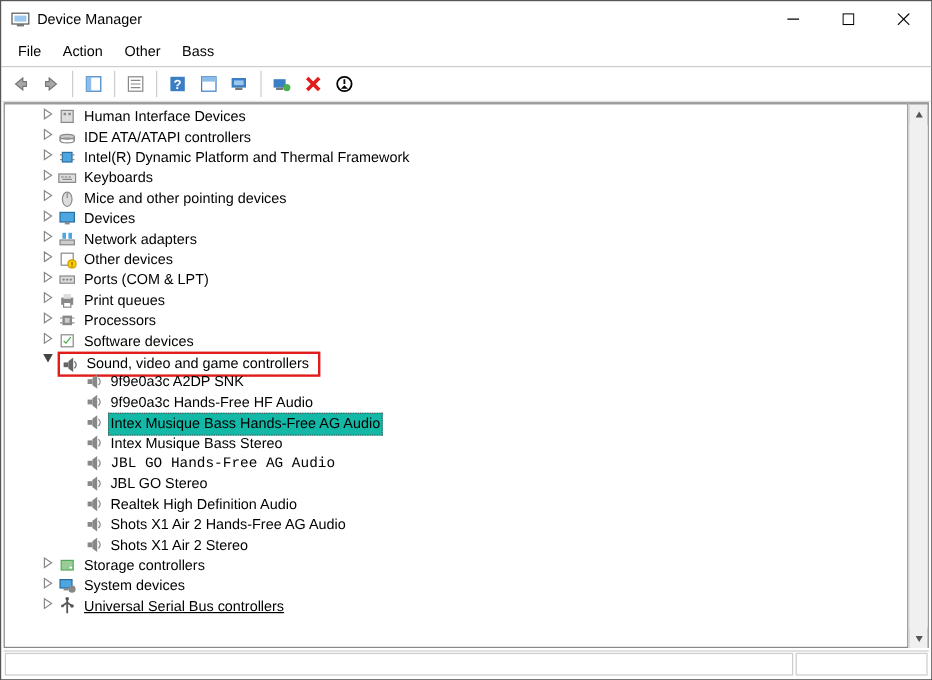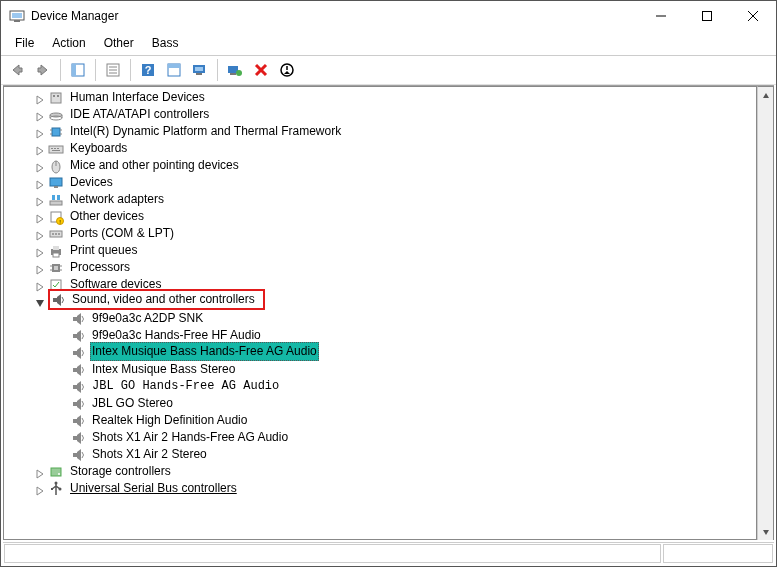--- a/index.html
+++ b/index.html
@@ -9,21 +9,21 @@
   .titlebar .title { flex: 1; font-size: 12px; }
   .winbtns { display: flex; }
   .winbtn { width: 46px; height: 30px; display: flex; align-items: center; justify-content: center; }
   .menubar { display: flex; padding: 2px 6px; gap: 2px; }
   .menuitem { padding: 3px 8px; }
   .toolbar { display: flex; align-items: center; height: 30px; border-top: 1px solid #ccc; border-bottom: 1px solid #e0e0e0; padding: 0 4px; gap: 2px; }
   .tbtn { width: 24px; height: 24px; display: flex; align-items: center; justify-content: center; border: 1px solid transparent; }
   .sep { width: 1px; height: 22px; background: #ccc; margin: 0 3px; }
   .content-wrap { flex: 1; border-top: 1px solid #a0a0a0; display: flex; position: relative; margin: 0 2px 2px 2px; }
   .tree { flex: 1; overflow: auto; padding: 2px 0; border: 1px solid #888; }
-  .node { display: flex; align-items: flex-end; height: 17px; line-height: 17px; white-space: nowrap; }
+  .node { display: flex; align-items: flex-start; height: 17px; line-height: 17px; white-space: nowrap; }
   .expander { width: 12px; height: 12px; display: flex; align-items: center; justify-content: center; margin-right: 2px; color: #666; }
   .node-icon { width: 16px; height: 16px; margin-right: 4px; flex-shrink: 0; display: flex; align-items: center; justify-content: center; }
   .node .label { padding: 0 2px; }
   .label.selected { background: #14b8a6; border: 1px dotted #555; padding: 0 1px; }
   .highlight-box { border: 2px solid #e21b1b; }
   .scrollbar-v { width: 17px; background: #f0f0f0; border-left: 1px solid #ccc; display: flex; flex-direction: column; border-top:1px solid #888; border-right:1px solid #888; }
   .scrollbar-v .arrow { height: 17px; display: flex; align-items: center; justify-content: center; color: #555; }
   .scrollbar-v .track { flex: 1; background: #f0f0f0; }
   .statusbar { height: 22px; border-top: 1px solid #ccc; display:flex; margin: 0 2px 2px 2px; }
   .statusbar .cell { flex:1; border:1px solid #ccc; margin:1px; }
@@ -336,21 +336,21 @@
           </svg>
         </span>
         <span class="highlight-box" style="display: inline-flex; align-items: center; padding-right: 6px;">
           <span class="node-icon">
             <svg width="16" height="16">
               <rect x="3" y="6" width="4" height="4" fill="#666"></rect>
               <polygon points="7,5 11,2 11,14 7,11" fill="#666"></polygon>
               <path d="M12 5 Q15 8 12 11" fill="none" stroke="#666"></path>
             </svg>
           </span>
-          <span class="label">Sound, video and other controllers</span>
+          <span class="label">Sound, video and game controllers</span>
         </span>
       </div>
       <div class="node" style="padding-left: 52px;">
         <span class="expander"></span>
         <span class="node-icon">
           <svg width="16" height="16">
             <rect x="3" y="6" width="4" height="4" fill="#888"></rect>
             <polygon points="7,5 11,2 11,14 7,11" fill="#888"></polygon>
             <path d="M12 5 Q15 8 12 11" fill="none" stroke="#888"></path>
           </svg>
@@ -451,20 +451,35 @@
             <polygon points="2,1 8,5 2,9" fill="none" stroke="#888"></polygon>
           </svg>
         </span>
         <span class="node-icon">
           <svg width="16" height="16">
             <rect x="3" y="4" width="10" height="8" fill="#9c9" stroke="#5a5"></rect>
             <circle cx="11" cy="10" r="1" fill="#fff"></circle>
           </svg>
         </span>
         <span class="label">Storage controllers</span>
+      </div>
+      <div class="node" style="padding-left: 30px;">
+        <span class="expander">
+          <svg width="10" height="10">
+            <polygon points="2,1 8,5 2,9" fill="none" stroke="#888"></polygon>
+          </svg>
+        </span>
+        <span class="node-icon">
+          <svg width="16" height="16">
+            <rect x="2" y="3" width="10" height="7" fill="#4da6e0" stroke="#2a6fa0"></rect>
+            <rect x="5" y="10" width="4" height="2" fill="#888"></rect>
+            <circle cx="12" cy="11" r="3" fill="#888"></circle>
+          </svg>
+        </span>
+        <span class="label">System devices</span>
       </div>
       <div class="node" style="padding-left: 30px; text-decoration: underline;">
         <span class="expander">
           <svg width="10" height="10">
             <polygon points="2,1 8,5 2,9" fill="none" stroke="#888"></polygon>
           </svg>
         </span>
         <span class="node-icon">
           <svg width="16" height="16">
             <path d="M8 2 L8 14 M8 5 L4 8 M8 5 L12 8" fill="none" stroke="#555" stroke-width="1.5"></path>

